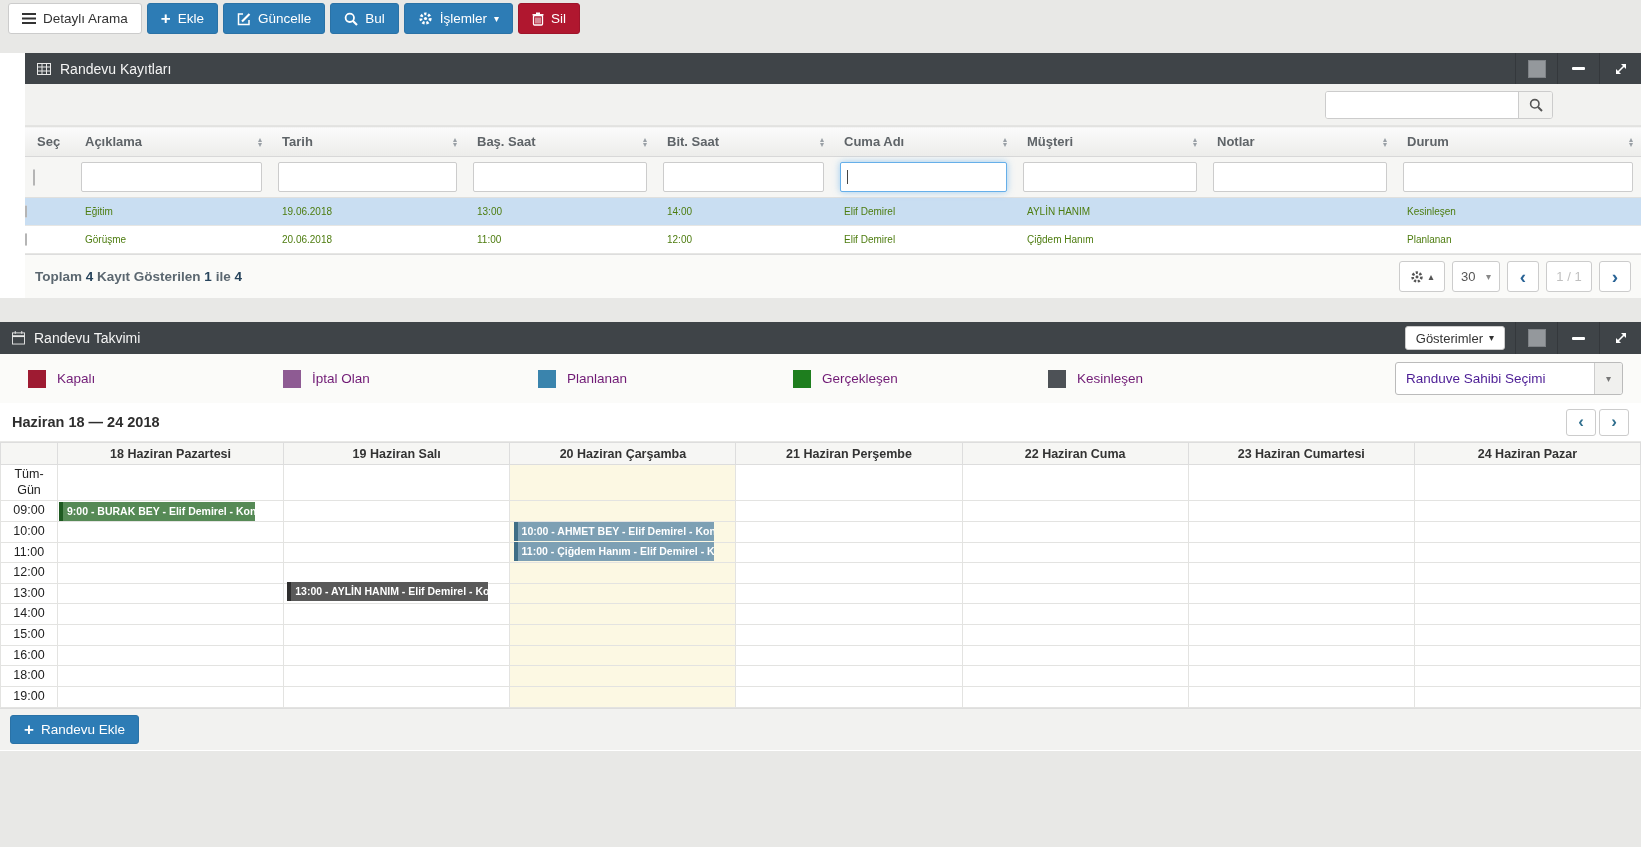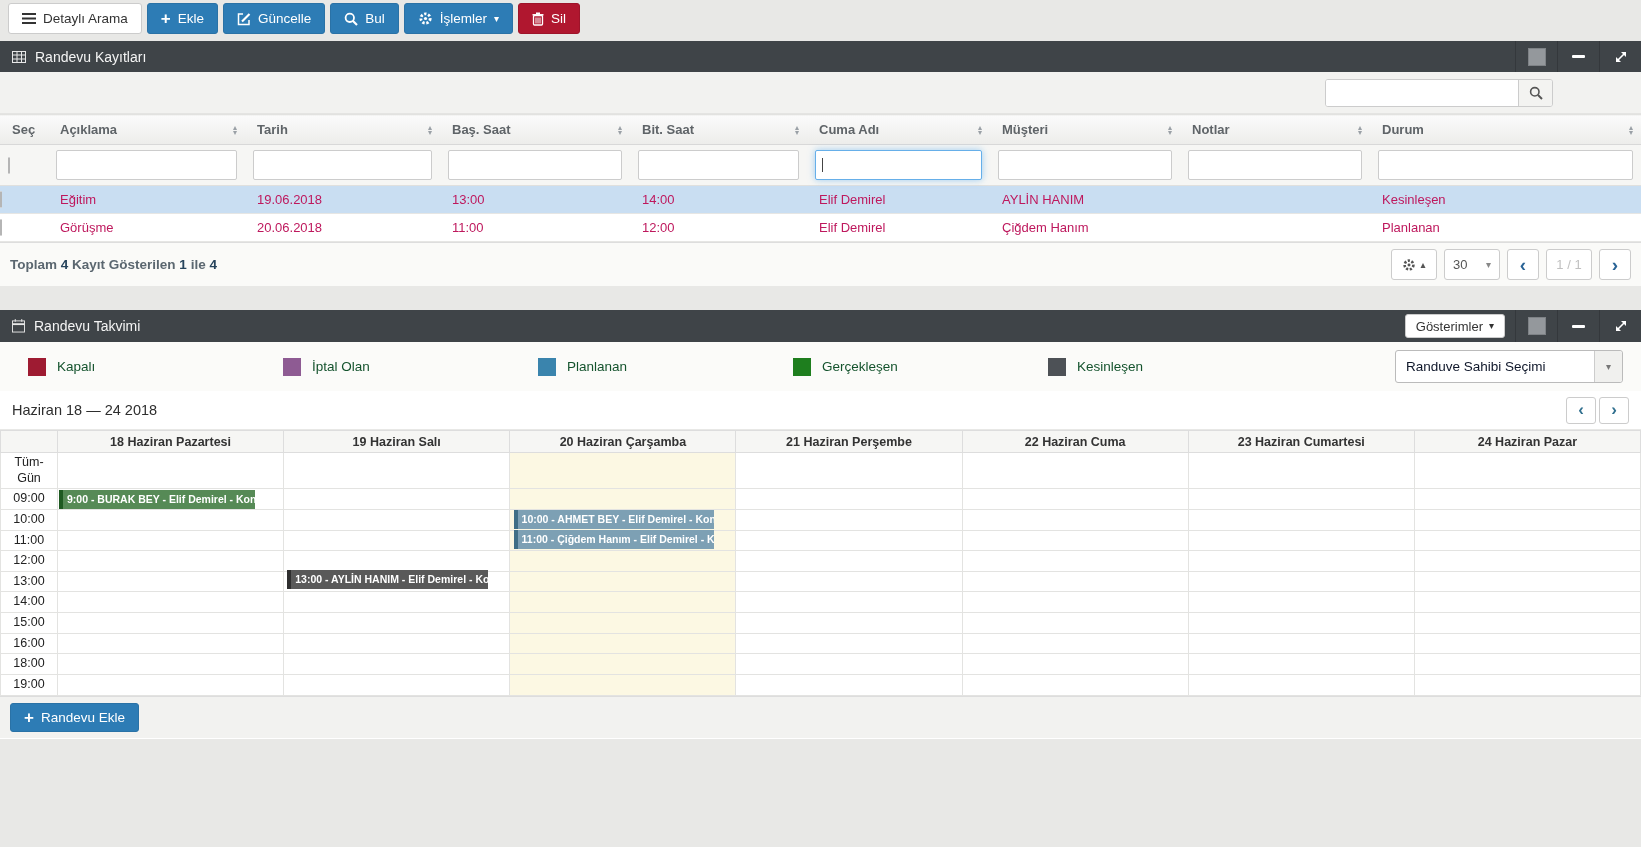--- a/index.html
+++ b/index.html
@@ -26,21 +26,21 @@
   .panel-hd { height:31px; background:#3f4448; color:#f4f4f4; display:flex; align-items:center;
               padding-left:12px; font-size:14px; }
   .panel-hd .hd-icon { margin-right:9px; }
   .panel-hd .hd-spacer { flex:1; }
   .hd-cell { width:42px; height:100%; display:flex; align-items:center; justify-content:center;
              border-left:1px solid #34383c; cursor:pointer; }
   .sq-icon { width:18px; height:18px; background:#94989c; border:1px solid #7e8286; }
   .minus-icon { width:13px; height:3px; background:#fff; border-radius:1px; }
 
   
-  .records { margin-top:4px; }
+  .records { margin-top:16px;padding-left:25px; }
   .search-row { height:42px; background:#f2f2f0; display:flex; justify-content:flex-end;
                 align-items:center; padding-right:88px; border-bottom:1px solid #e4e4e2; }
   .input-group { display:flex; width:228px; height:28px; border:1px solid #ccc; border-radius:3px; background:#fff; overflow:hidden; }
   .input-group input { flex:1; border:0; outline:none; padding:0 8px; font-size:13px; font-family:inherit; }
   .input-group .ig-btn { width:36px; background:#f3f3f1; border-left:1px solid #ccc; display:flex;
                          align-items:center; justify-content:center; cursor:pointer; }
 
   table.rec-table { width:100%; border-collapse:collapse; table-layout:fixed; }
   .rec-table col.c0{width:48px} .rec-table col.c1{width:197px} .rec-table col.c2{width:195px}
   .rec-table col.c3{width:190px} .rec-table col.c4{width:177px} .rec-table col.c5{width:183px}
@@ -54,52 +54,52 @@
   tr.filter-row td { padding:5px 8px; border-bottom:1px solid #e0e0de; height:40px; }
   .filter-input { width:100%; height:30px; border:1px solid #ccc; border-radius:2px; padding:0 6px;
                   font-size:13px; font-family:inherit; outline:none; background:#fff; }
   .filter-input.focus { border-color:#66afe9; box-shadow:0 0 7px rgba(82,168,236,.55);
                   background-image:linear-gradient(#444,#444); background-repeat:no-repeat;
                   background-size:1px 14px; background-position:6px center; }
   .chk { width:16px; height:16px; border:1px solid #b5b5b5; border-radius:2px; background:#fff; margin:0 auto; cursor:pointer; }
   tbody.rows tr { height:28px; }
   tbody.rows tr:nth-child(odd) { background:#f6f6f4; }
   tbody.rows tr.selected { background:#c9def2; }
-  tbody.rows td { padding:0 12px; color:#be185d; font-size:13px; border-bottom:1px solid #e6e6e4; }
+  tbody.rows td { padding:0 12px; color:#4d7c0f; font-size:10px; border-bottom:1px solid #e6e6e4; }
   tbody.rows td.cell-sec { padding:0; }
 
   .tbl-footer { height:44px; background:#fafaf8; border-top:1px solid #ddd; display:flex;
                 align-items:center; padding:0 10px; }
   .summary { font-weight:bold; color:#5b6770; font-size:13.5px; }
   .summary b { color:#27445c; }
   .pager { margin-left:auto; display:flex; align-items:center; gap:7px; }
   .pg-box { height:31px; background:#fff; border:1px solid #ccc; border-radius:3px; display:flex;
             align-items:center; justify-content:center; cursor:pointer; }
   .gear-box { width:46px; gap:4px; }
-  .size-box { width:56px; justify-content:space-between; padding:0 8px; color:#555; }
+  .size-box { width:48px; justify-content:space-between; padding:0 8px; color:#555; }
   .size-box .caret-down { color:#888; }
   .nav-box { width:32px; color:#2a6496; font-size:19px; font-weight:bold; }
   .ind-box { width:46px; color:#c0c0c0; cursor:default; font-size:13px; }
 
   
   .calendar { margin-top:24px; padding-bottom:1px; }
   .panel-hd2 { height:32px; }
   .hd-btn { background:#fff; color:#333; border:1px solid #ccc; border-radius:3px; height:24px;
             display:inline-flex; align-items:center; gap:6px; padding:0 10px; font-size:13px; cursor:pointer; margin-right:10px; }
   .legend-row { position:relative; height:49px; background:#fbfbf9; display:flex; align-items:center; padding-left:28px; }
-  .legend-item { display:flex; align-items:center; gap:11px; width:255px; flex:none; font-size:13.5px; color:#14532d; }
+  .legend-item { display:flex; align-items:center; gap:11px; width:255px; flex:none; font-size:13.5px; color:#701a75; }
   .swatch { width:18px; height:18px; flex:none; }
   .owner-select { position:absolute; right:18px; top:8px; width:228px; height:33px; background:#fff;
                   border:1px solid #bbb; border-radius:3px; display:flex; align-items:center; cursor:pointer; }
-  .owner-select .sel-text { flex:1; padding:0 10px; color:#0f172a; font-size:13.5px; }
+  .owner-select .sel-text { flex:1; padding:0 10px; color:#4c1d95; font-size:13.5px; }
   .owner-select .sel-arrow { width:28px; height:100%; background:#f0f0ee; border-left:1px solid #ccc;
                   display:flex; align-items:center; justify-content:center; color:#777; font-size:10px;
                   border-radius:0 3px 3px 0; }
   .week-bar { height:39px; display:flex; align-items:center; padding:0 12px; border-bottom:1px solid #e8e8e6; }
-  .week-title { font-weight:normal; font-size:14.5px; color:#2e2e2e; }
+  .week-title { font-weight:bold; font-size:14.5px; color:#2e2e2e; }
   .week-nav { margin-left:auto; display:flex; gap:3px; }
   .wk-btn { width:30px; height:27px; background:#fff; border:1px solid #ccc; border-radius:3px;
             display:flex; align-items:center; justify-content:center; color:#31708f; font-size:17px;
             font-weight:bold; cursor:pointer; }
 
   .cal-wrap { position:relative; }
   table.cal-table { width:100%; border-collapse:collapse; table-layout:fixed; }
   .cal-table col.gcol { width:57px; }
   .cal-table th { height:22px; background:#f6f6f4; border:1px solid #ddd; font-size:12.5px;
                   font-weight:bold; color:#333; }

